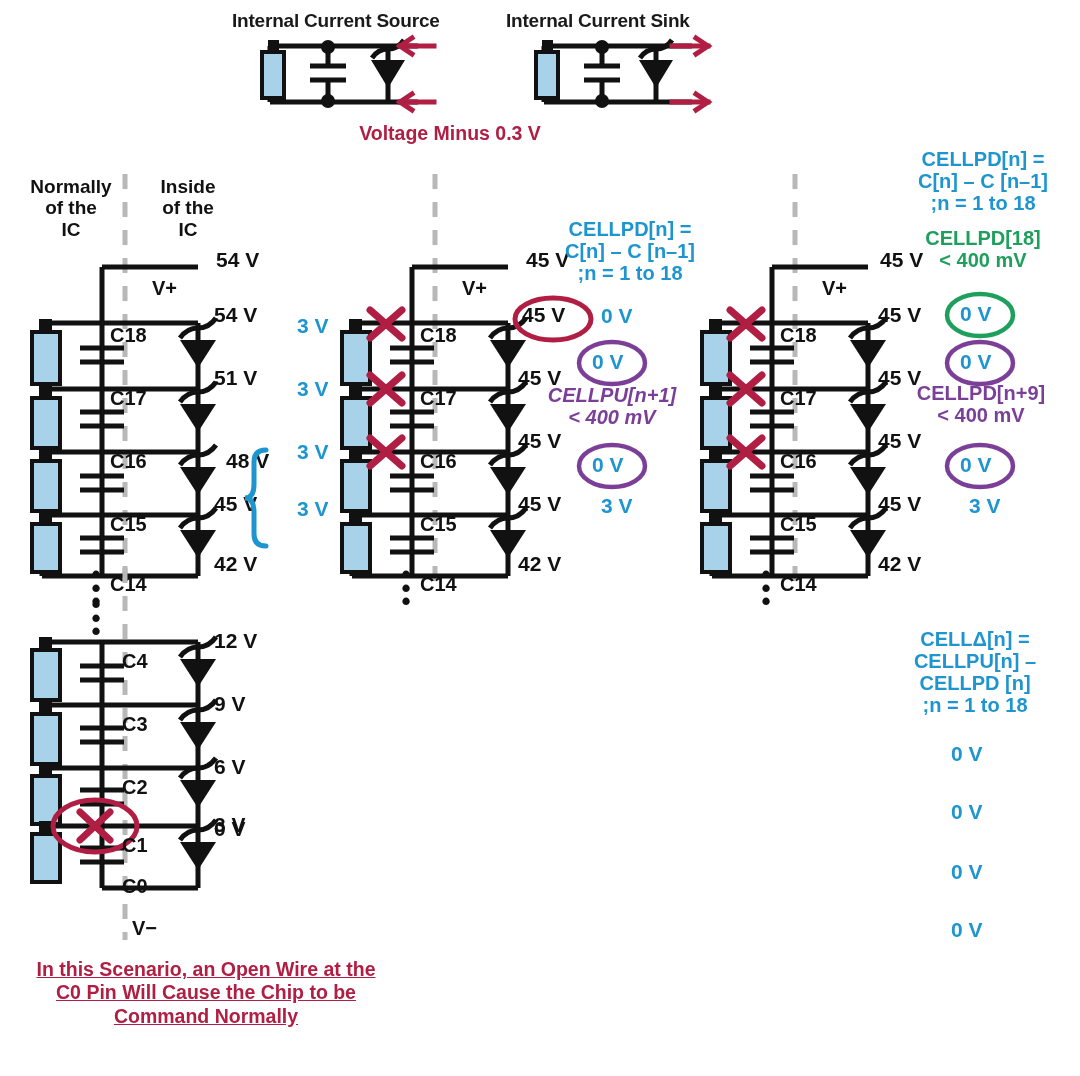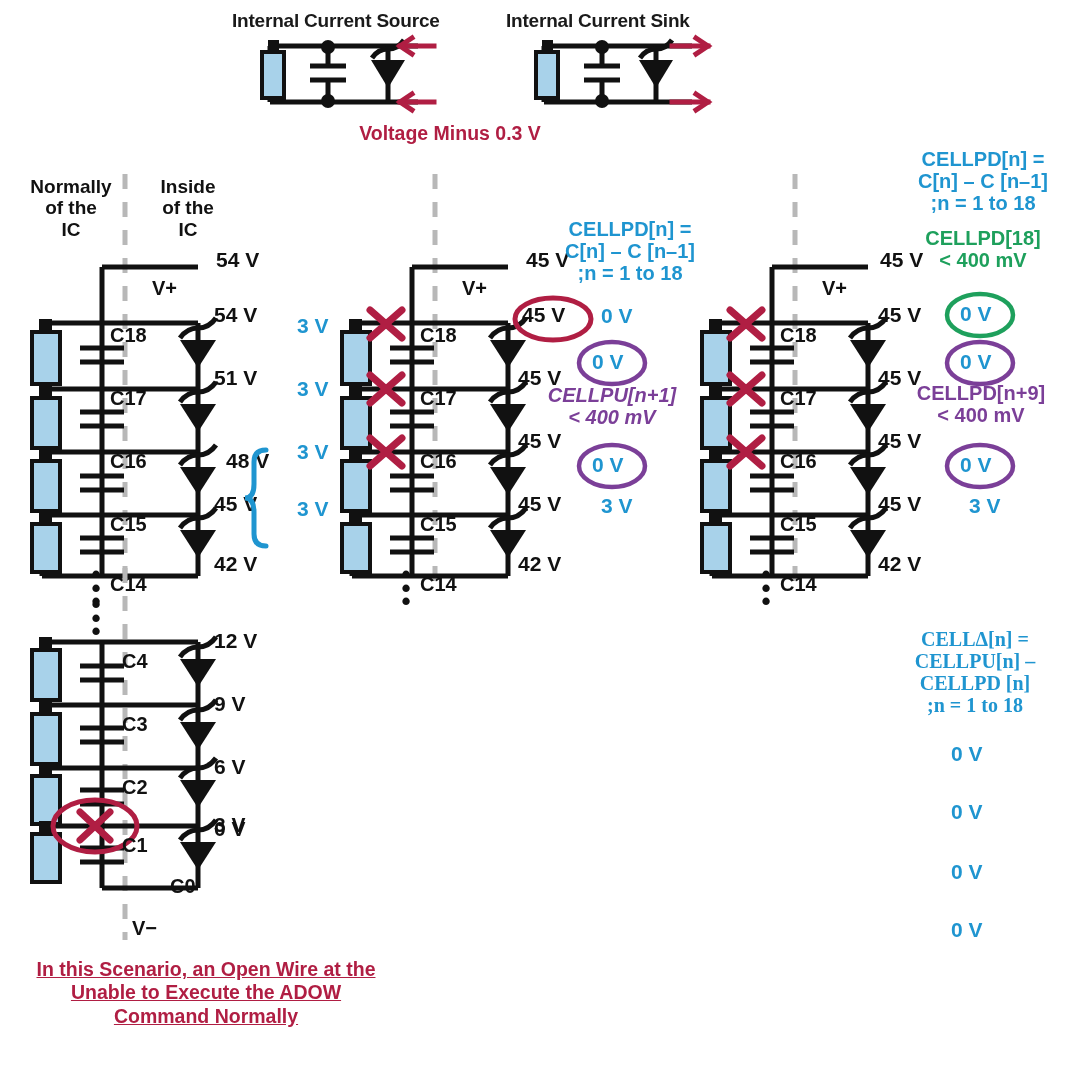--- a/index.html
+++ b/index.html
@@ -239,26 +239,26 @@
 </div>
 <div class="abs vlabel" style="left:214px;top:629px;">12 V</div>
 <div class="abs vlabel" style="left:214px;top:692px;">9 V</div>
 <div class="abs vlabel" style="left:214px;top:755px;">6 V</div>
 <div class="abs vlabel" style="left:214px;top:813px;">3 V</div>
 <div class="abs vlabel" style="left:214px;top:817px;">0 V</div>
 <div class="abs clabel" style="left:122px;top:650px;">C4</div>
 <div class="abs clabel" style="left:122px;top:713px;">C3</div>
 <div class="abs clabel" style="left:122px;top:776px;">C2</div>
 <div class="abs clabel" style="left:122px;top:834px;">C1</div>
-<div class="abs clabel" style="left:122px;top:875px;margin-left:48px;">C0</div>
+<div class="abs clabel" style="left:122px;top:875px;">C0</div>
 <div class="abs clabel" style="left:132px;top:917px;">V−</div>
 
 <div class="abs capt" style="left:6px;top:958px;width:400px;text-decoration:underline;">
   <div>In this Scenario, an Open Wire at the</div>
-  <div>Unable to Execute the ADOW</div>
+  <div>C0 Pin Will Cause the Chip to be</div>
   <div>Command Normally</div>
 </div>
 
 <div class="abs cy-v" style="left:297px;top:314px;">3 V</div>
 <div class="abs cy-v" style="left:297px;top:377px;">3 V</div>
 <div class="abs cy-v" style="left:297px;top:440px;">3 V</div>
 <div class="abs cy-v" style="left:297px;top:497px;">3 V</div>
 
 <div class="abs" style="left:330px;top:240px;">
   <svg width="230" height="340" viewBox="0 0 230 340">
@@ -460,21 +460,21 @@
   <div>&lt; 400 mV</div>
 </div>
 <div class="abs" style="left:944px;top:443px;">
   <svg width="72" height="46" viewBox="0 0 72 46">
       <ellipse cx="36" cy="23" rx="33" ry="21" stroke="#7b3f98" stroke-width="4.5" fill="none"></ellipse>
     </svg>
 </div>
 <div class="abs cy-v" style="left:960px;top:453px;">0 V</div>
 <div class="abs cy-v" style="left:969px;top:494px;">3 V</div>
 
-<div class="abs note cy" style="left:880px;top:628px;width:190px;font-family:Liberation Serif, serif;">
+<div class="abs note cy" style="left:880px;top:628px;width:190px;">
   <div>CELLΔ[n] =</div>
   <div>CELLPU[n] –</div>
   <div>CELLPD [n]</div>
   <div>;n = 1 to 18</div>
 </div>
 <div class="abs cy-v" style="left:951px;top:742px;">0 V</div>
 <div class="abs cy-v" style="left:951px;top:800px;">0 V</div>
 <div class="abs cy-v" style="left:951px;top:860px;">0 V</div>
 <div class="abs cy-v" style="left:951px;top:918px;">0 V</div>
 

